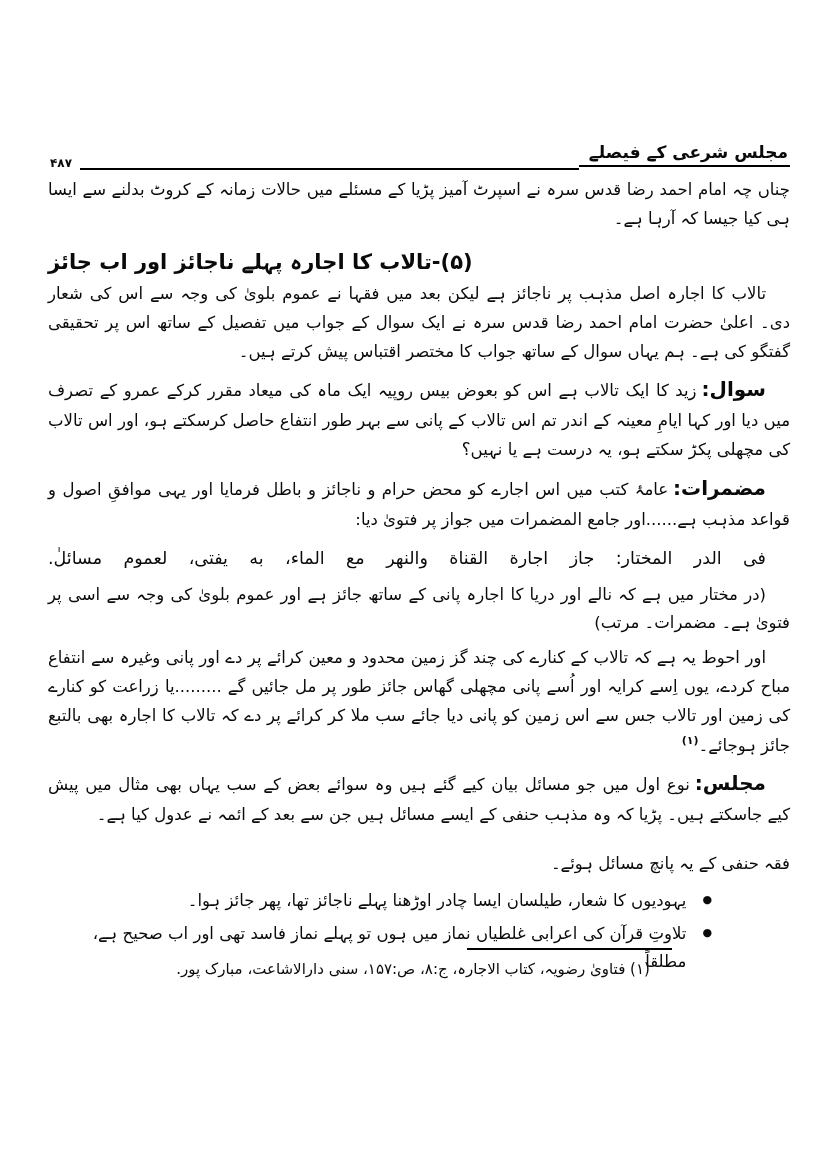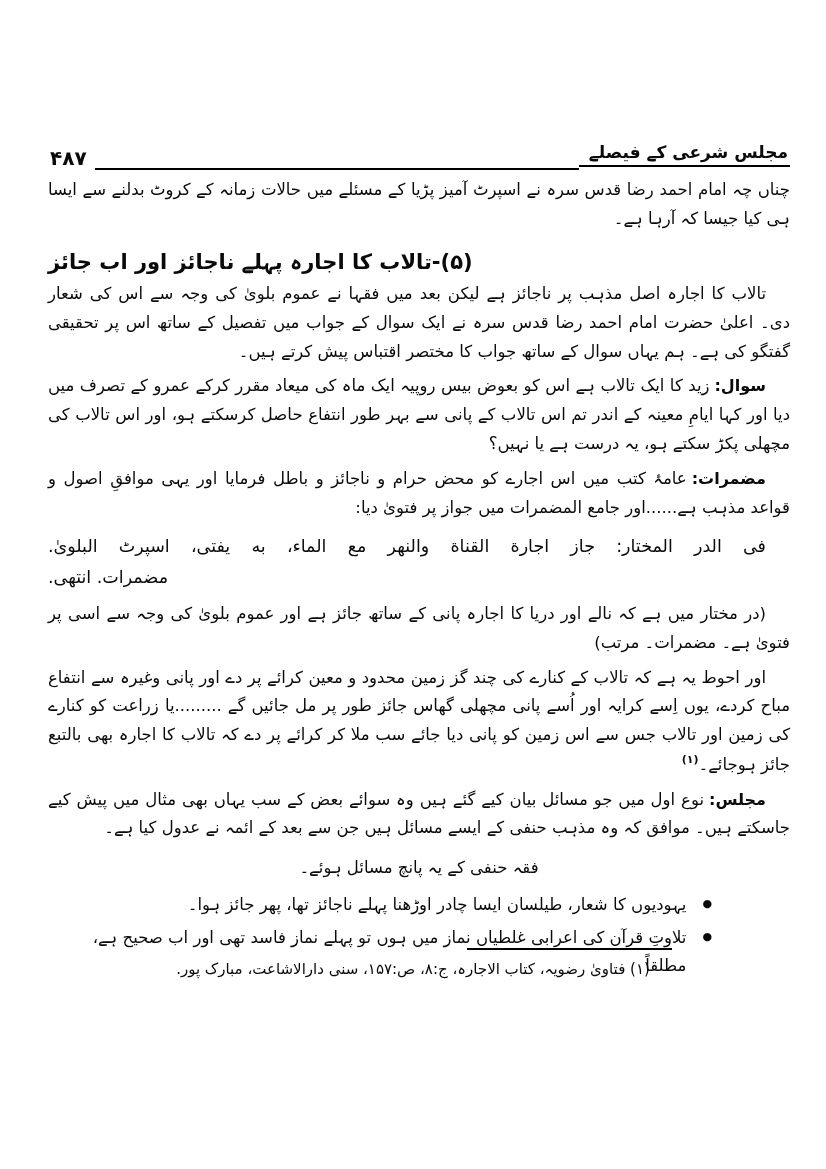--- a/index.html
+++ b/index.html
@@ -22,41 +22,41 @@
   }
   .rh-title {
     font-weight:bold; font-size:17px;
     border-bottom:2px solid #000000;
     padding:0 2px 3px 10px;
     margin-bottom:3px;
     white-space:nowrap;
   }
   .rh-rule { flex:1; border-bottom:2.5px solid #000; height:1px; }
   .rh-num {
-    font-weight:bold; font-size:20px;
+    font-weight:bold; font-size:12px;
     padding:0 8px 0 2px;
     letter-spacing:1px;
     white-space:nowrap;
   }
   
   .para {
     font-size:16.5px; line-height:1.75;
     text-align:justify;
     margin:6px 0 0 0;
   }
   .indent { text-indent:24px; }
-  .lead { font-weight:bold; font-size:16px; margin-left:5px; }
+  .lead { font-weight:bold; font-size:20px; margin-left:5px; }
   .heading {
     text-align:left; font-weight:bold;
     font-size:21px; margin:16px 0 6px 0;
   }
   .arabic { font-size:17.5px; line-height:1.8; margin-top:8px; }
   .arabic .l1 { text-align:justify; text-align-last:justify; text-indent:24px; }
   .arabic .l2 { text-align:left; }
-  .five-line { text-align:center; margin-top:11px; }
+  .five-line { margin-top:20px; }
   .bullet-list { margin:8px 0 0 0; }
   .bullet-item {
     display:flex; align-items:flex-start;
     gap:16px; padding-right:78px; margin:5px 0;
     font-size:16.5px; line-height:1.7; text-align:right;
   }
   .bullet-dot { font-size:11px; line-height:2.4; }
   sup.fn-mark { font-size:11px; font-weight:bold; }
   
   .footnote-area {
@@ -87,29 +87,28 @@
 
     <div class="heading">(۵)-تالاب کا اجارہ پہلے ناجائز اور اب جائز</div>
 
     <p class="para indent">تالاب کا اجارہ اصل مذہب پر ناجائز ہے لیکن بعد میں فقہا نے عموم بلویٰ کی وجہ سے اس کی شعار دی۔ اعلیٰ حضرت امام احمد رضا قدس سرہ نے ایک سوال کے جواب میں تفصیل کے ساتھ اس پر تحقیقی گفتگو کی ہے۔ ہم یہاں سوال کے ساتھ جواب کا مختصر اقتباس پیش کرتے ہیں۔</p>
 
     <p class="para indent"><b class="lead">سوال:</b><span>زید کا ایک تالاب ہے اس کو بعوض بیس روپیہ ایک ماہ کی میعاد مقرر کرکے عمرو کے تصرف میں دیا اور کہا ایامِ معینہ کے اندر تم اس تالاب کے پانی سے بہر طور انتفاع حاصل کرسکتے ہو، اور اس تالاب کی مچھلی پکڑ سکتے ہو، یہ درست ہے یا نہیں؟</span></p>
 
     <p class="para indent"><b class="lead">مضمرات:</b><span>عامۂ کتب میں اس اجارے کو محض حرام و ناجائز و باطل فرمایا اور یہی موافقِ اصول و قواعد مذہب ہے......اور جامع المضمرات میں جواز پر فتویٰ دیا:</span></p>
 
     <div class="arabic">
-      <div class="l1">فى الدر المختار: جاز اجارة القناة والنهر مع الماء، به يفتى، اسپرٹ البلوىٰ.</div>
-      <div class="l2">مضمرات. انتهى.</div>
+      <div class="l1">فى الدر المختار: جاز اجارة القناة والنهر مع الماء، به يفتى، لعموم مسائلٰ.</div>
     </div>
 
     <p class="para indent">(در مختار میں ہے کہ نالے اور دریا کا اجارہ پانی کے ساتھ جائز ہے اور عموم بلویٰ کی وجہ سے اسی پر فتویٰ ہے۔ مضمرات۔ مرتب)</p>
 
     <p class="para indent"><span>اور احوط یہ ہے کہ تالاب کے کنارے کی چند گز زمین محدود و معین کرائے پر دے اور پانی وغیرہ سے انتفاع مباح کردے، یوں اِسے کرایہ اور اُسے پانی مچھلی گھاس جائز طور پر مل جائیں گے .........یا زراعت کو کنارے کی زمین اور تالاب جس سے اس زمین کو پانی دیا جائے سب ملا کر کرائے پر دے کہ تالاب کا اجارہ بھی بالتبع جائز ہوجائے۔</span><sup class="fn-mark">(۱)</sup></p>
 
-    <p class="para indent"><b class="lead">مجلس:</b><span>نوع اول میں جو مسائل بیان کیے گئے ہیں وہ سوائے بعض کے سب یہاں بھی مثال میں پیش کیے جاسکتے ہیں۔ موافق کہ وہ مذہب حنفی کے ایسے مسائل ہیں جن سے بعد کے ائمہ نے عدول کیا ہے۔</span></p>
+    <p class="para indent"><b class="lead">مجلس:</b><span>نوع اول میں جو مسائل بیان کیے گئے ہیں وہ سوائے بعض کے سب یہاں بھی مثال میں پیش کیے جاسکتے ہیں۔ پڑیا کہ وہ مذہب حنفی کے ایسے مسائل ہیں جن سے بعد کے ائمہ نے عدول کیا ہے۔</span></p>
 
     <div class="para five-line">فقہ حنفی کے یہ پانچ مسائل ہوئے۔</div>
 
     <div class="bullet-list">
       <div class="bullet-item">
         <span class="bullet-dot">●</span>
         <span>یہودیوں کا شعار، طیلسان ایسا چادر اوڑھنا پہلے ناجائز تھا، پھر جائز ہوا۔</span>
       </div>
       <div class="bullet-item">
         <span class="bullet-dot">●</span>

